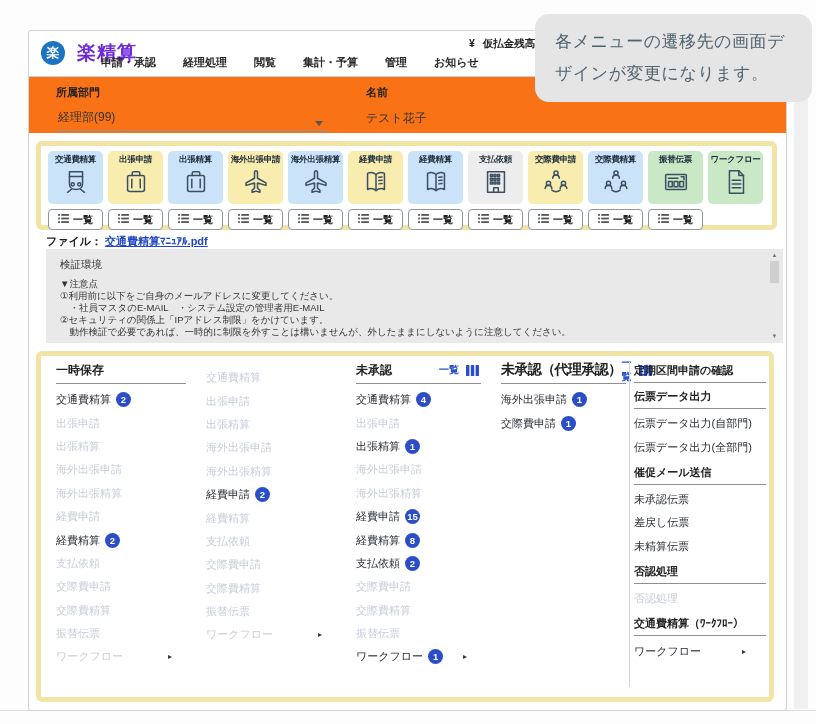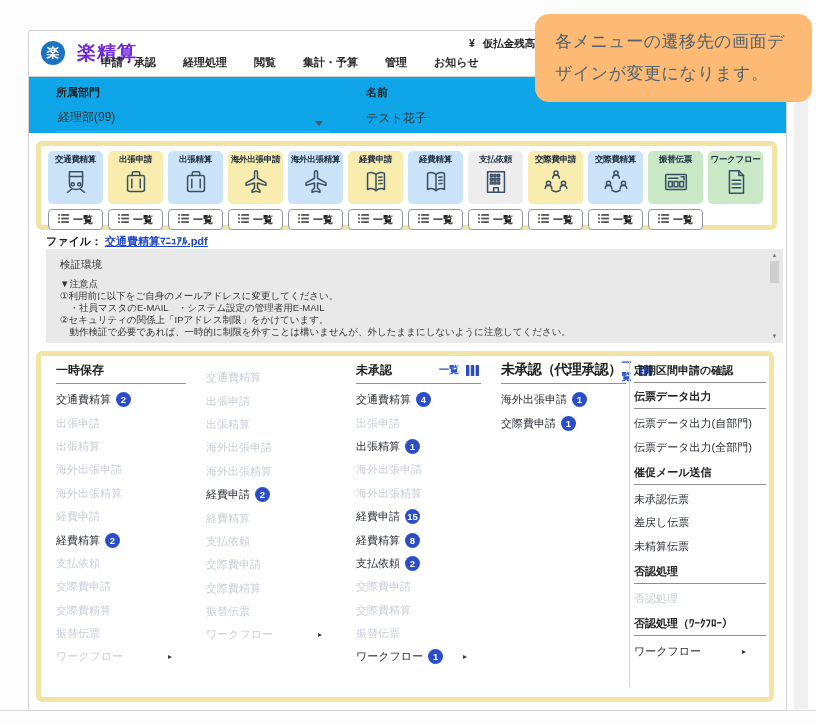--- a/index.html
+++ b/index.html
@@ -15,21 +15,21 @@
   .logo{position:absolute;left:12px;top:9px;display:flex;align-items:center;}
   .logo-circle{width:24px;height:24px;border-radius:50%;background:#1a74c2;color:#fff;font-size:13px;
                font-weight:bold;display:flex;align-items:center;justify-content:center;}
   .logo-text{font-size:19px;font-weight:bold;color:#6d28d9;margin-left:12px;letter-spacing:1px;text-align:right;}
   .nav{position:absolute;left:72px;top:24px;display:flex;gap:27px;}
   .nav-item{font-size:11px;font-weight:bold;color:#2a2a2a;padding-bottom:6px;cursor:pointer;white-space:nowrap;}
   .nav-item.active{border-bottom:3px solid #2b5aa8;}
   .balance{position:absolute;left:440px;top:6px;font-size:10.5px;font-weight:bold;color:#222;display:flex;gap:8px;}
 
   
-  .profile-strip{position:absolute;left:0;top:45px;width:100%;height:57px;background:#0ea5e9;
+  .profile-strip{position:absolute;left:0;top:45px;width:100%;height:57px;background:#f97316;
                  border-top:1px solid #cfcfcf;box-sizing:border-box;padding:8px 0 0 27px;display:flex;}
   .field-dept{width:310px;}
   .field-label{font-size:11px;font-weight:bold;color:#222;margin-bottom:9px;}
   .select{width:265px;border-bottom:1px solid #8f8f8f;font-size:12px;color:#333;display:flex;
           justify-content:space-between;align-items:flex-end;padding:0 6px 5px 2px;cursor:pointer;}
   .caret{width:0;height:0;border-left:4px solid transparent;border-right:4px solid transparent;
          border-top:5px solid #555;}
   .field-value{font-size:12px;color:#333;padding-top:1px;}
 
   
@@ -81,21 +81,21 @@
   .vdivider{position:absolute;left:588px;top:6px;bottom:10px;width:1px;background:#d4d4d4;}
   .side{position:absolute;left:593px;top:6px;width:132px;}
   .side-title{font-size:11px;font-weight:bold;color:#222;height:16px;border-bottom:1px solid #8f8f8f;
               padding-bottom:4px;display:flex;align-items:flex-end;white-space:nowrap;}
   .side-section{margin-bottom:5px;}
   .side .rows{margin-top:3px;}
   .side .arrow{right:20px;}
 
   
   .callout{position:absolute;left:535px;top:14px;width:277px;height:88px;box-sizing:border-box;
-           background:#fdba74;border-radius:14px;padding:12px 20px;font-size:17px;line-height:32px;
+           background:#e5e5e5;border-radius:14px;padding:12px 20px;font-size:17px;line-height:32px;
            color:#50626f;letter-spacing:0.5px;z-index:10;}
 </style>
 </head>
 <body>
 
 <div class="page">
   <div class="page-scroll-strip"></div>
   <div class="page-bottom-line"></div>
 
   <div class="window">
@@ -660,21 +660,21 @@
           </div>
           <div class="side-section">
             <div class="side-title">否認処理</div>
             <div class="rows">
               <div class="row disabled">
                 <span class="row-label">否認処理</span>
               </div>
             </div>
           </div>
           <div class="side-section">
-            <div class="side-title">否認処理（ﾜｰｸﾌﾛｰ）</div>
+            <div class="side-title">交通費精算（ﾜｰｸﾌﾛｰ）</div>
             <div class="rows">
               <div class="row">
                 <span class="row-label">ワークフロー</span>
                 <span class="arrow">▸</span>
               </div>
             </div>
           </div>
         </div>
     </div>
 

